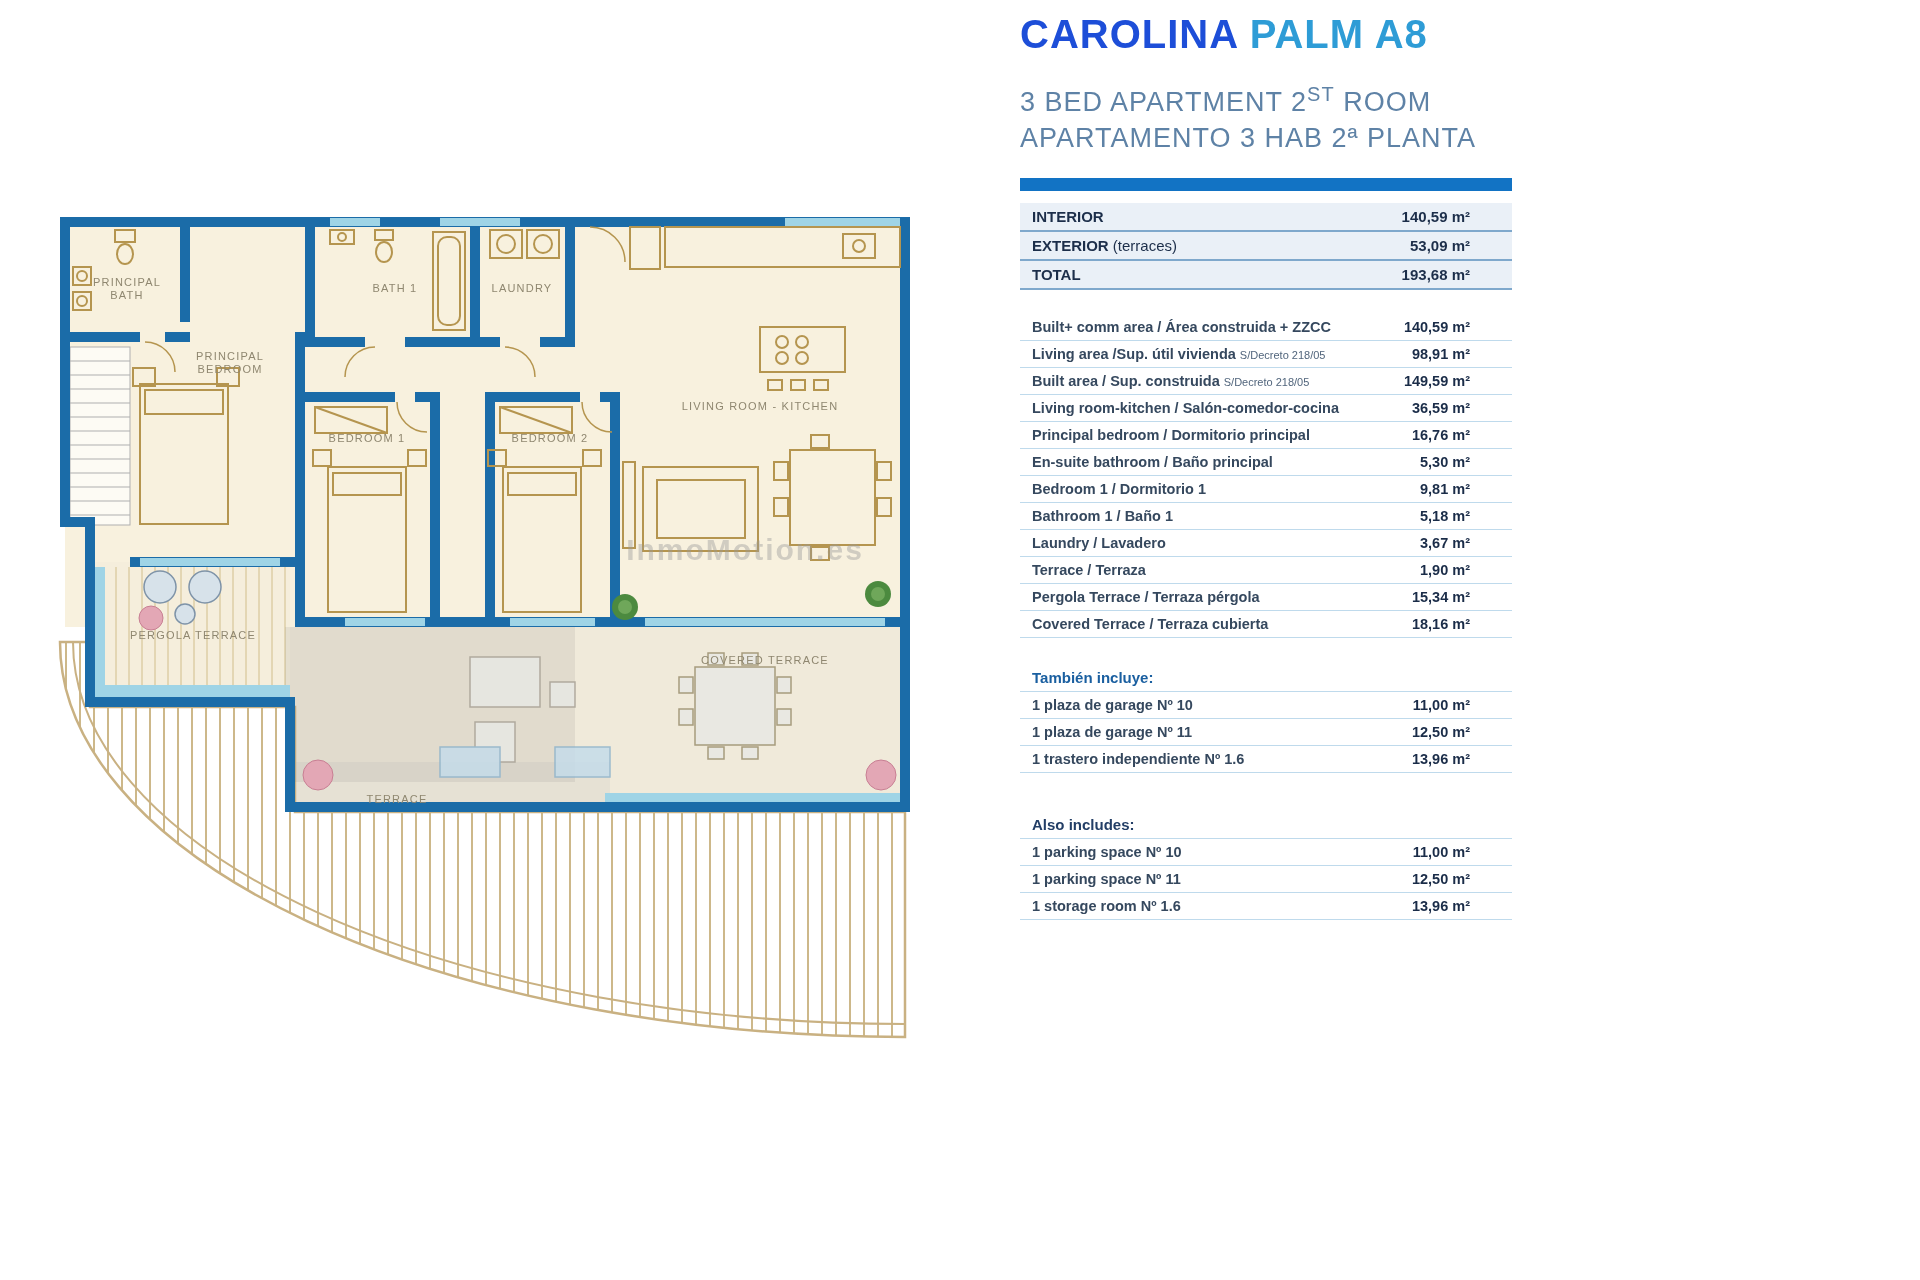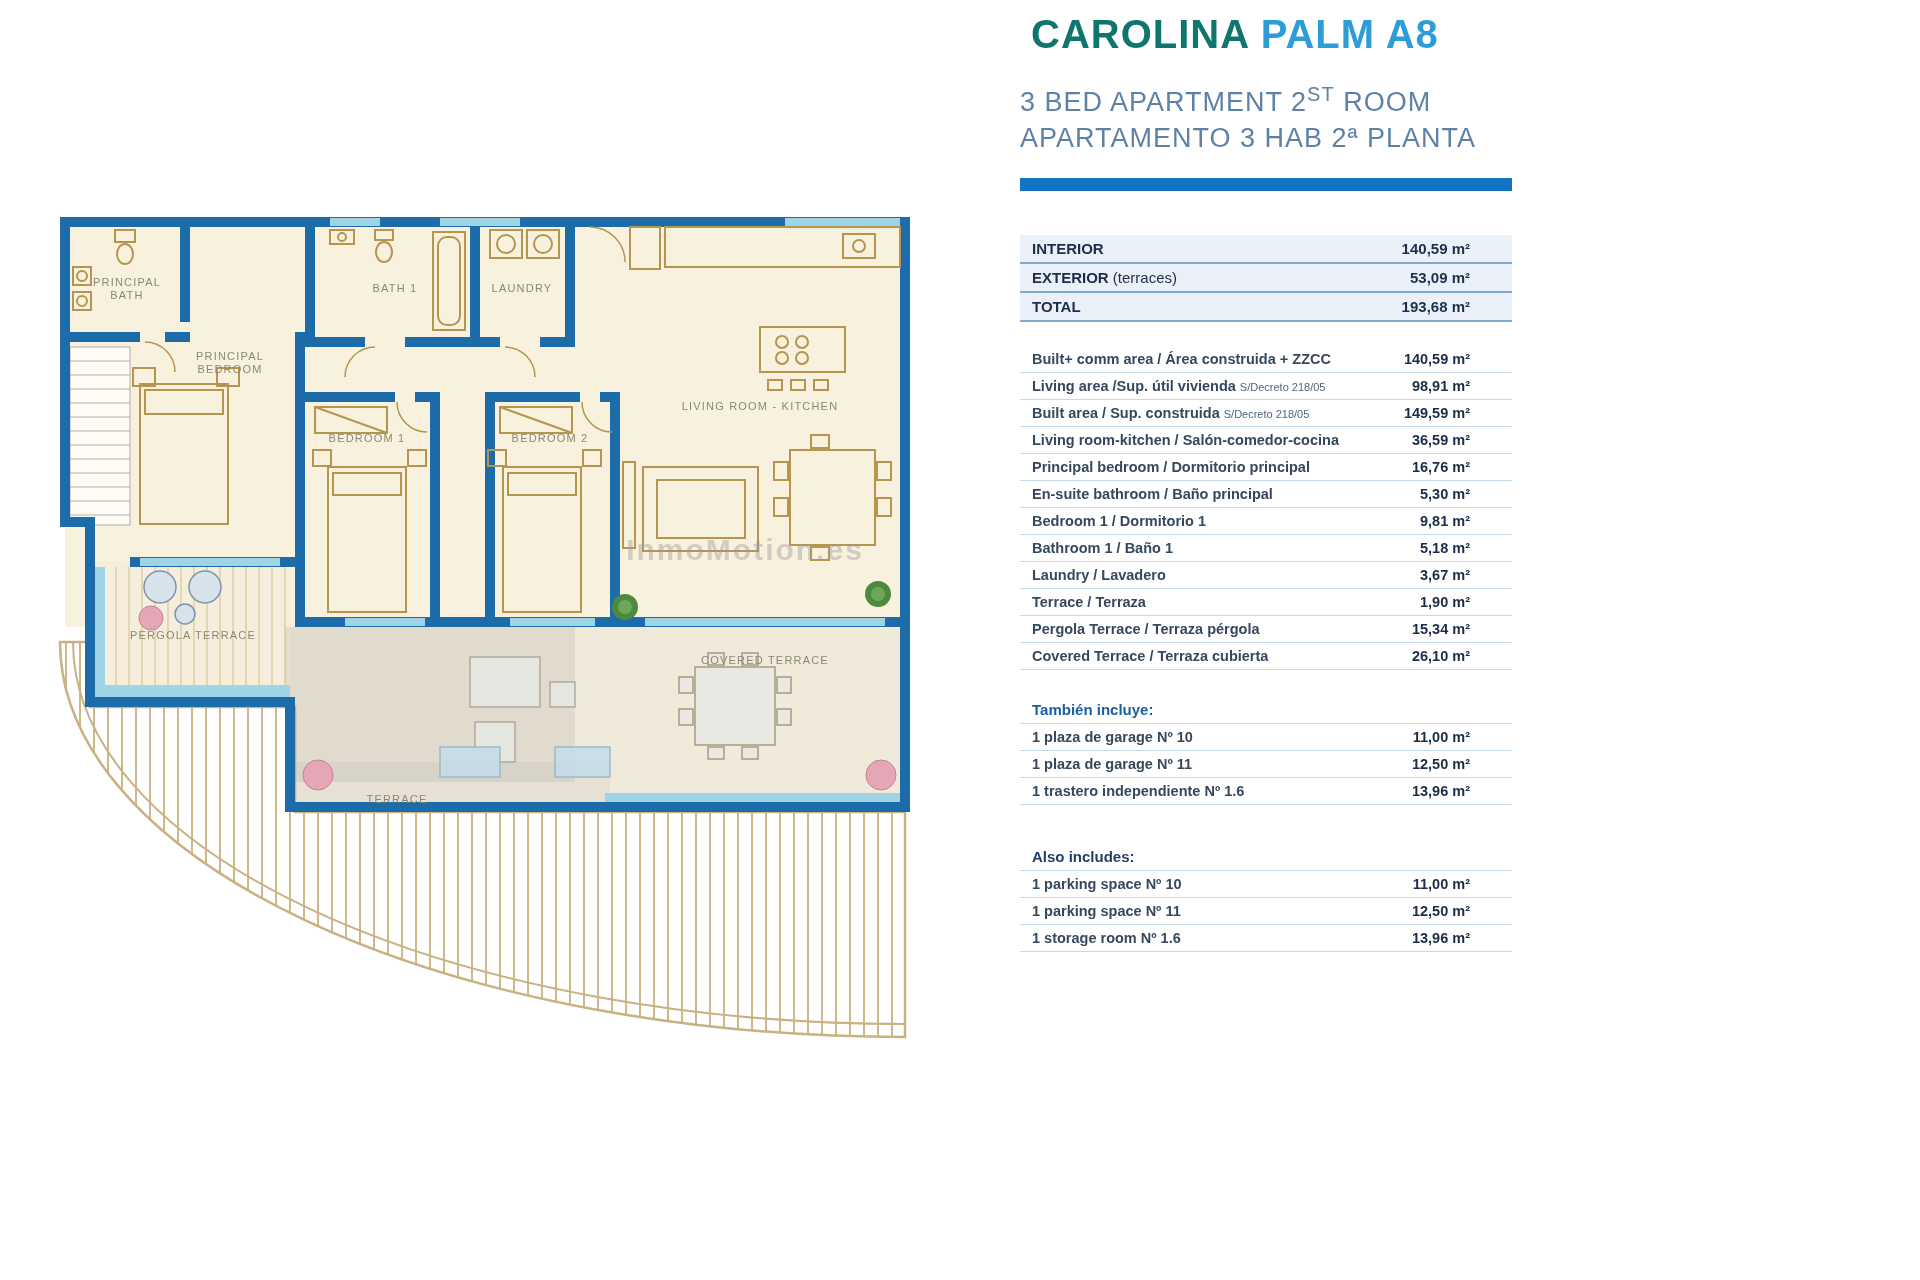--- a/index.html
+++ b/index.html
@@ -6,28 +6,28 @@
   html,body { width:1920px; height:1280px; background:#ffffff;
               font-family:"Liberation Sans", sans-serif; overflow:hidden; }
   #canvas { position:relative; width:1920px; height:1280px; background:#fff; }
 
   
   #plan-wrap { position:absolute; left:45px; top:212px; width:920px; height:830px; }
 
   
   #info { position:absolute; left:1020px; top:10px; width:492px; }
   .title { font-size:40px; font-weight:bold; letter-spacing:1px; line-height:48px; }
-  .title .t1 { color:#0f766e;margin-left:11px; }
+  .title .t1 { color:#1d4ed8; }
   .title .t2 { color:#2E9CD6; }
   .subtitle { margin-top:18px; font-size:27px; line-height:36px; color:#5E82A6;
               letter-spacing:1px; }
   .subtitle sup { font-size:20px; }
   .bluebar { margin-top:22px; height:13px; background:#1273C4; width:100%; }
 
-  .summary { margin-top:44px; }
+  .summary { margin-top:12px; }
   .summary .srow { display:flex; justify-content:space-between; align-items:center;
       height:29px; background:#EAF0F7; border-bottom:2px solid #7FA8CC;
       padding:0 42px 0 12px; font-size:15px; color:#1C2E4A; }
   .summary .slbl { font-weight:bold; }
   .summary .ssuf { font-weight:normal; }
   .summary .sval { font-weight:bold; }
 
   .details { margin-top:24px; }
   .drow { display:flex; justify-content:space-between; align-items:center;
       height:27px; border-bottom:1px solid #BFDAEC; padding:0 42px 0 12px;
@@ -330,21 +330,21 @@
       <div class="drow">
           <span class="dlbl">Terrace / Terraza</span>
           <span class="dval">1,90 m²</span>
         </div>
       <div class="drow">
           <span class="dlbl">Pergola Terrace / Terraza pérgola</span>
           <span class="dval">15,34 m²</span>
         </div>
       <div class="drow">
           <span class="dlbl">Covered Terrace / Terraza cubierta</span>
-          <span class="dval">26,10 m²</span>
+          <span class="dval">18,16 m²</span>
         </div>
     </div>
 
     <div class="extras-t">
       <div class="hrow blue">También incluye:</div>
       <div class="drow">
           <span class="dlbl">1 plaza de garage Nº 10</span>
           <span class="dval">11,00 m²</span>
         </div>
       <div class="drow">

